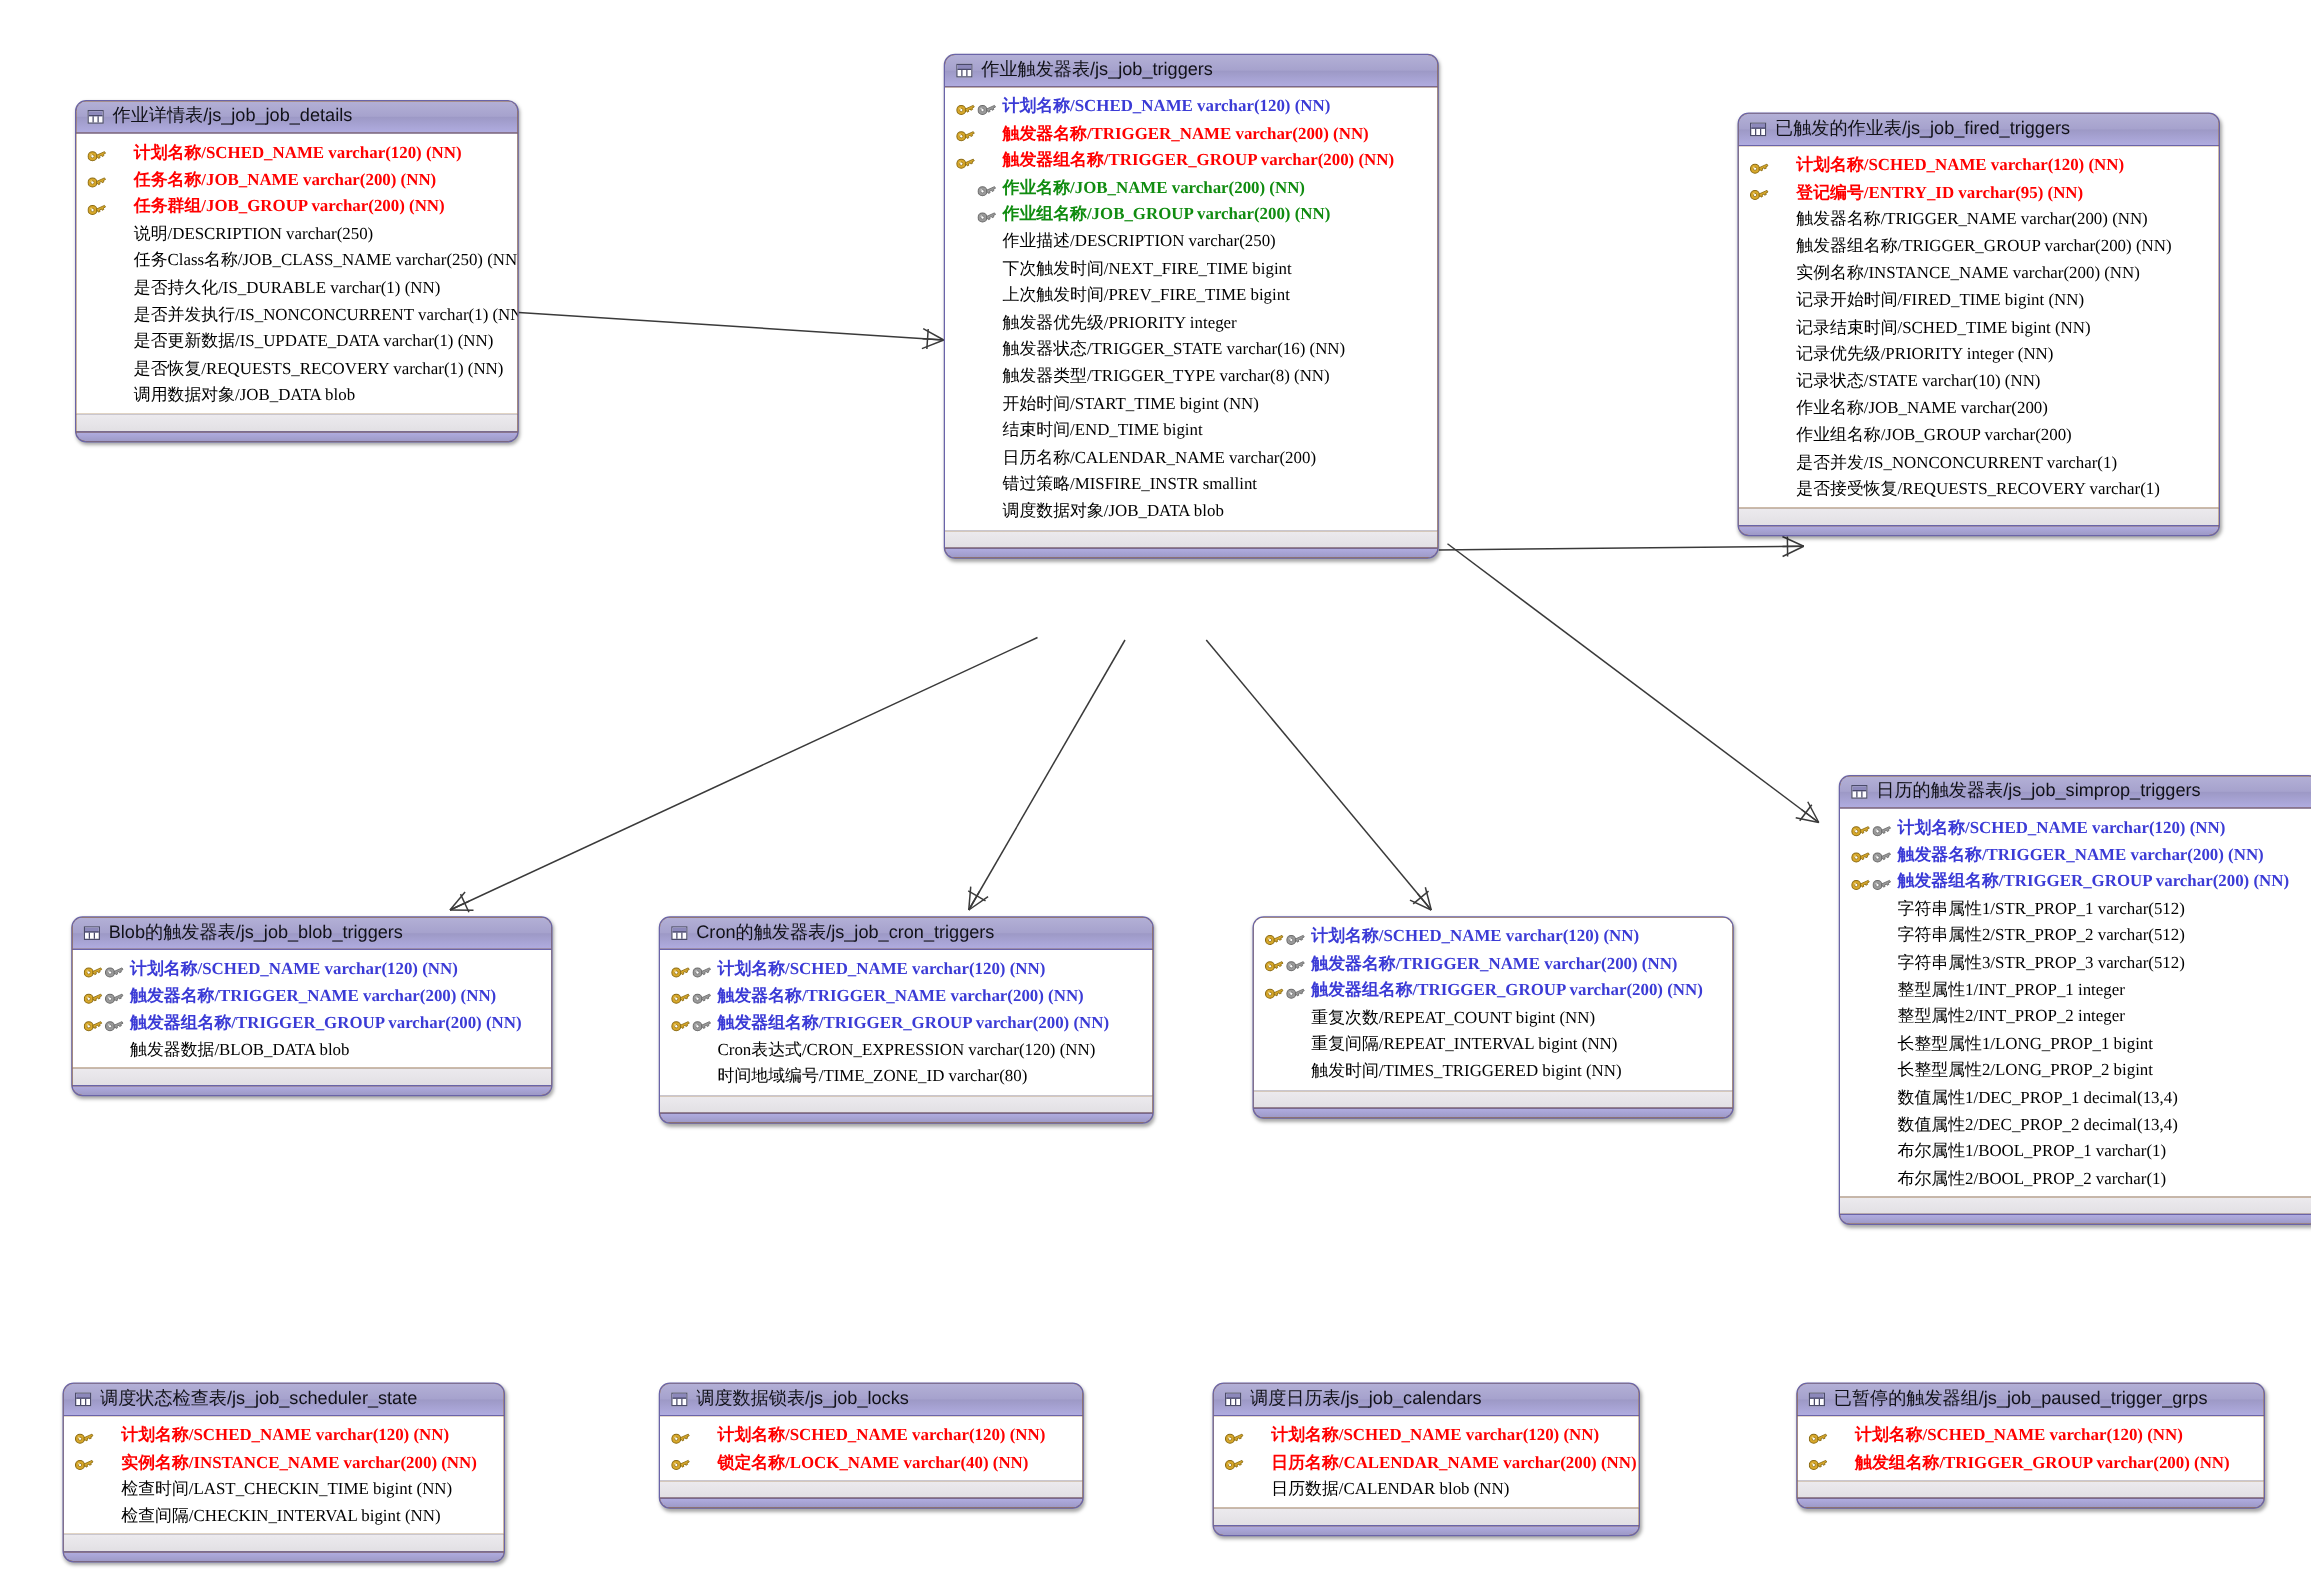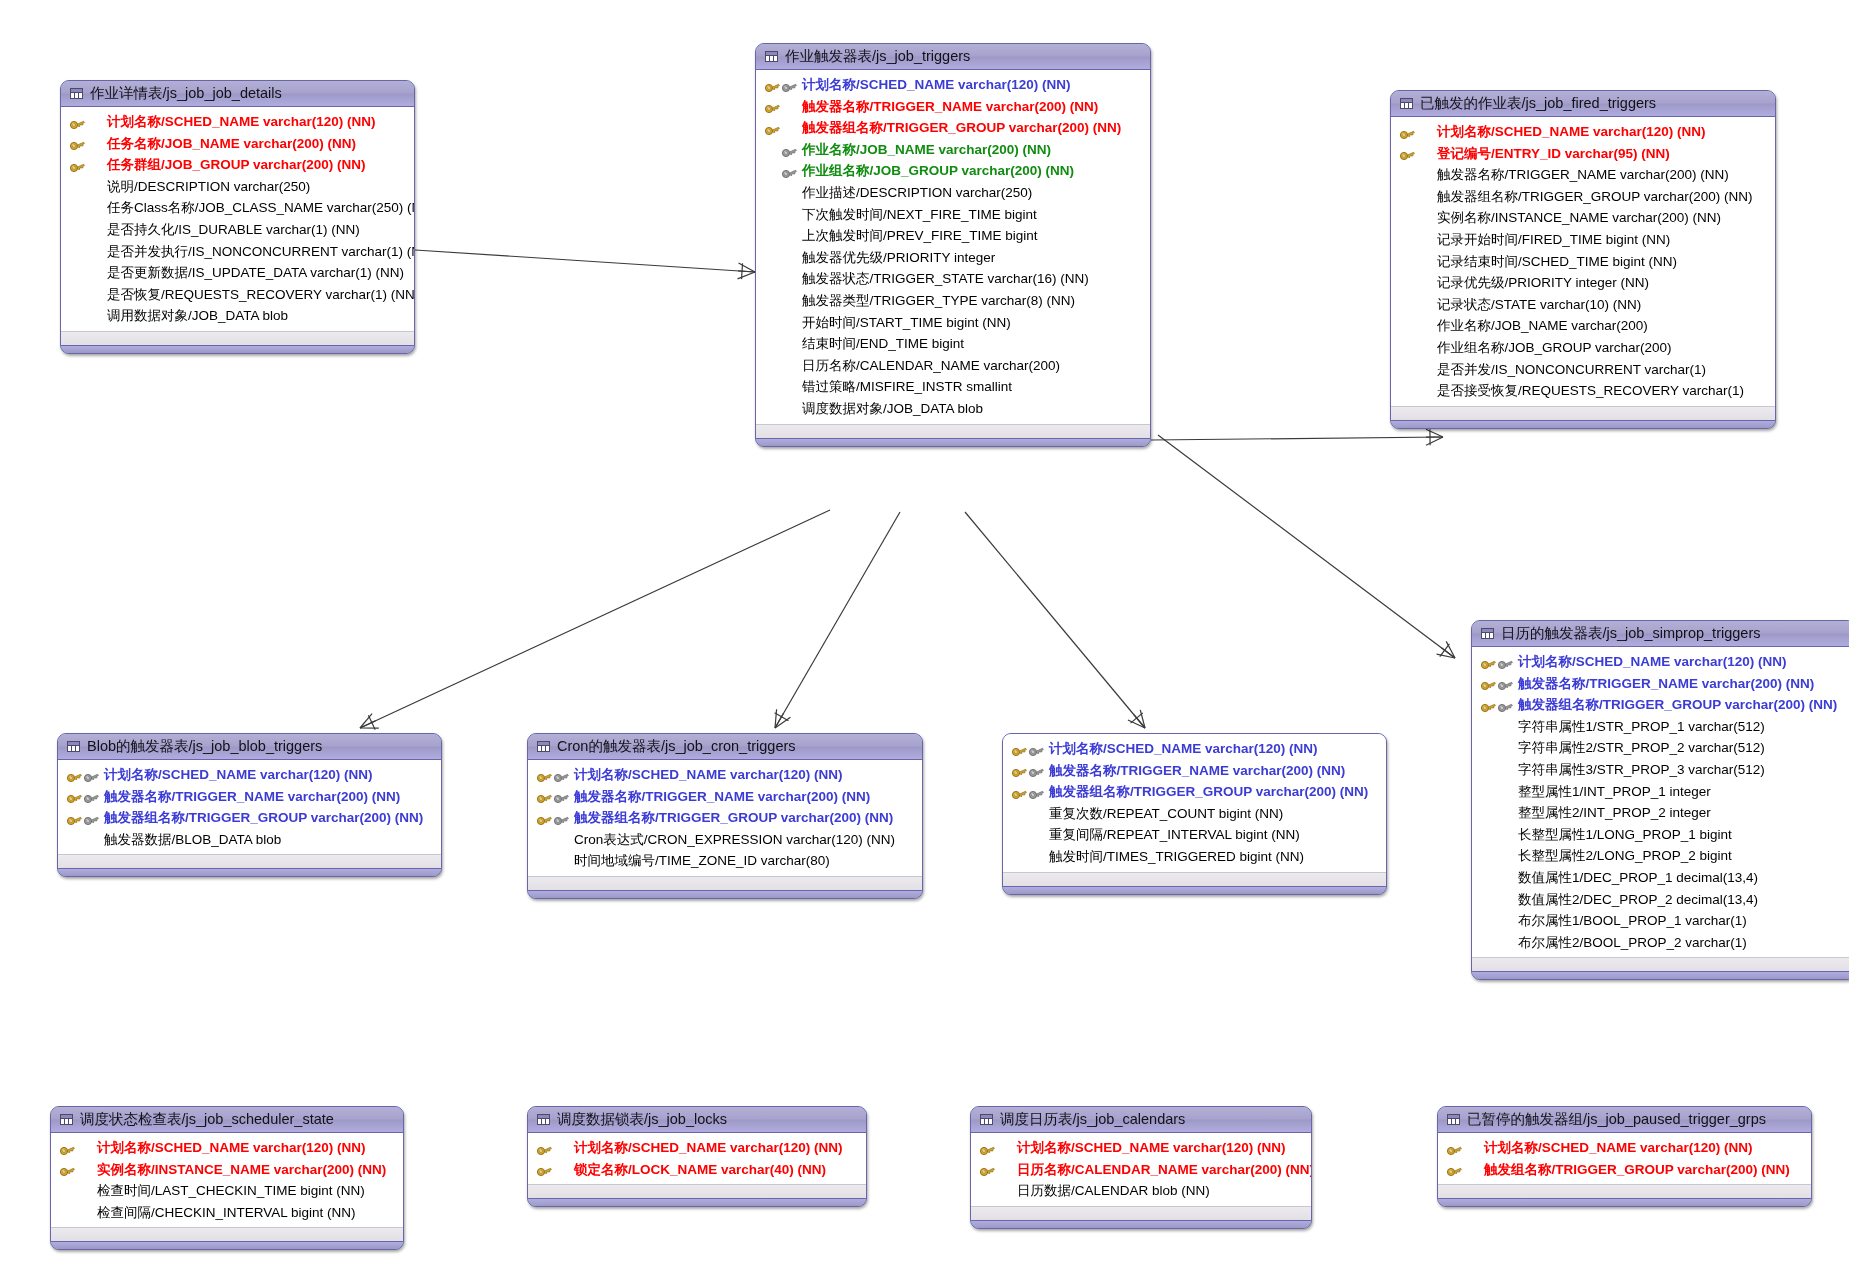--- a/index.html
+++ b/index.html
@@ -17,21 +17,21 @@
   #edges{
     position:absolute;
     left:0;top:0;
     width:1849px;height:1267px;
     pointer-events:none;
     z-index:1;
   }
   .entity{
     position:absolute;
     z-index:2;
-    background:#7dd3fc;
+    background:#a16207;
     border:1px solid #6a64a8;
     border-radius:9px;
     box-shadow:1px 2px 3px rgba(0,0,0,0.35);
     box-sizing:border-box;
     overflow:hidden;
   }
   .entity-header{
     display:flex;
     align-items:center;
     gap:7px;
@@ -56,20 +56,21 @@
     background:#8c88bb;border-bottom:1px solid #4a4a6a;
   }
   .tbl-icon::after{
     content:"";position:absolute;top:4px;bottom:0;left:3px;width:1px;
     background:#4a4a6a;
     box-shadow:4px 0 0 0 #4a4a6a;
   }
   .entity-body{
     background:#ffffff;
     padding:4px 0 4px 0;
+    font-family:Liberation Serif, serif;
   }
   .entity-footer{
     height:13px;
     background:linear-gradient(to bottom,#eceaee 0%,#e2e0e4 100%);
     border-top:1px solid #c9c6cf;
   }
   .entity-footer-bar{
     height:7px;
     background:linear-gradient(to bottom,#b0ace0 0%,#9d99c6 100%);
     border-top:1px solid #6a64a8;

